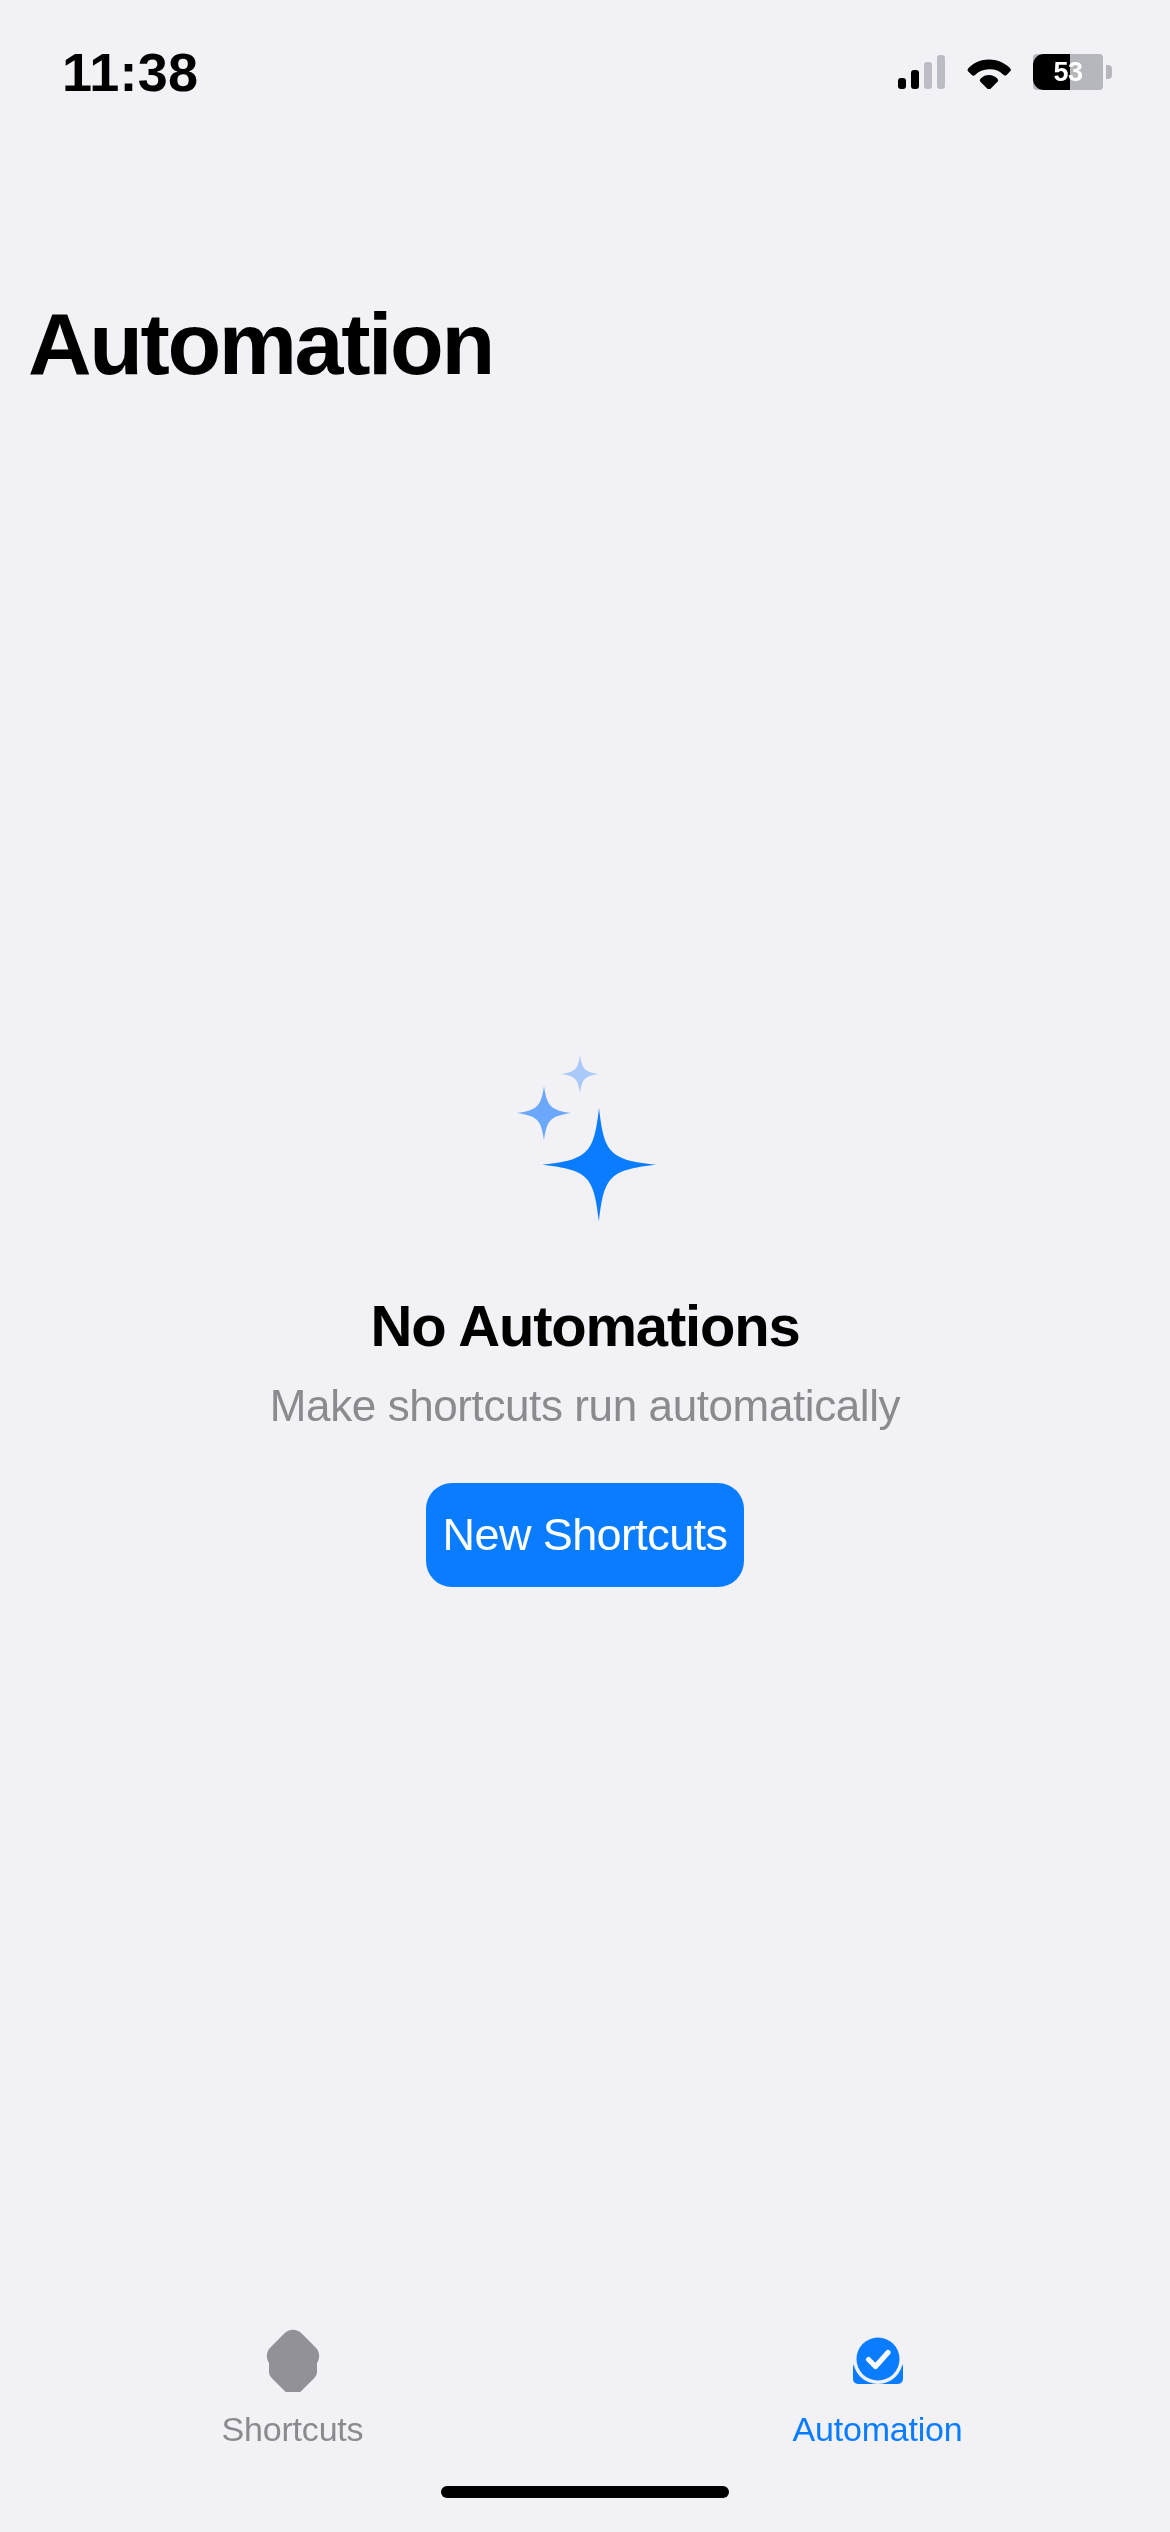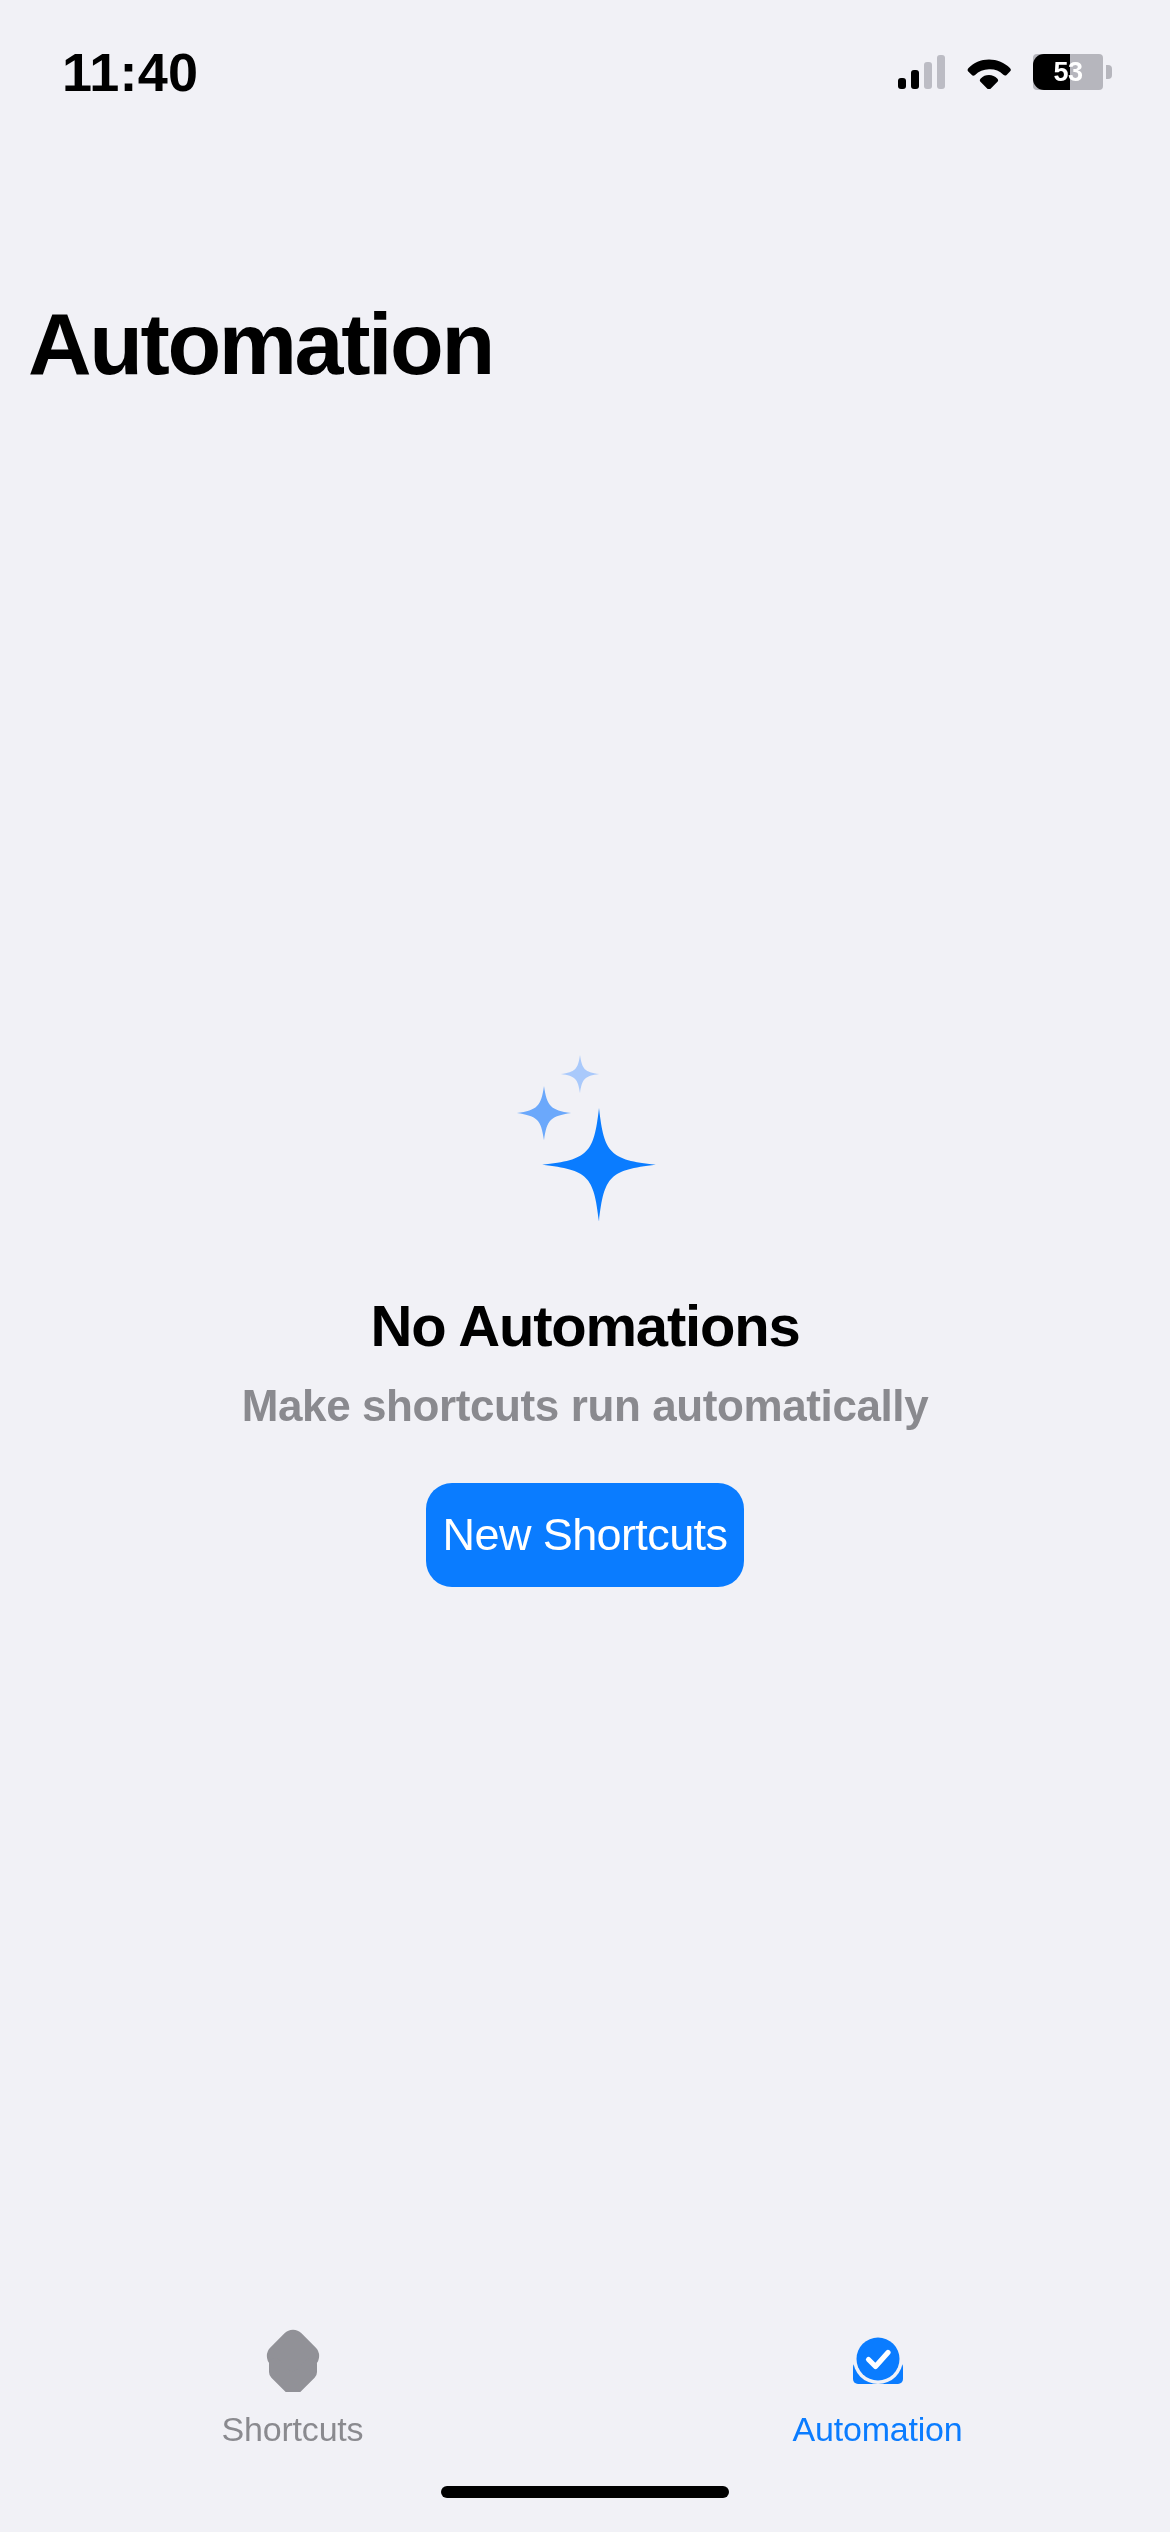--- a/index.html
+++ b/index.html
@@ -96,21 +96,21 @@
   .empty-title {
     margin-top:42px;
     font-size:58px;
     font-weight:700;
     letter-spacing:-1.2px;
     color:#000;
   }
   .empty-subtitle {
     margin-top:22px;
     font-size:44px;
-    font-weight:700;
+    font-weight:400;
     letter-spacing:-0.4px;
     color:#8a8a8f;
   }
   .cta-button {
     margin-top:52px;
     width:318px; height:104px;
     border:none;
     border-radius:26px;
     background:#0a7cff;
     color:#fff;
@@ -156,21 +156,21 @@
     border-radius:6px;
     background:#000;
   }
 </style>
 </head>
 <body>
 
 <div class="phone">
 
   <div class="status-bar">
-    <div class="status-time">11:40</div>
+    <div class="status-time">11:38</div>
 
     <div class="status-right">
 
       <div class="cellular">
         <i></i>
           <i></i>
           <i></i>
           <i></i>
       </div>
 

